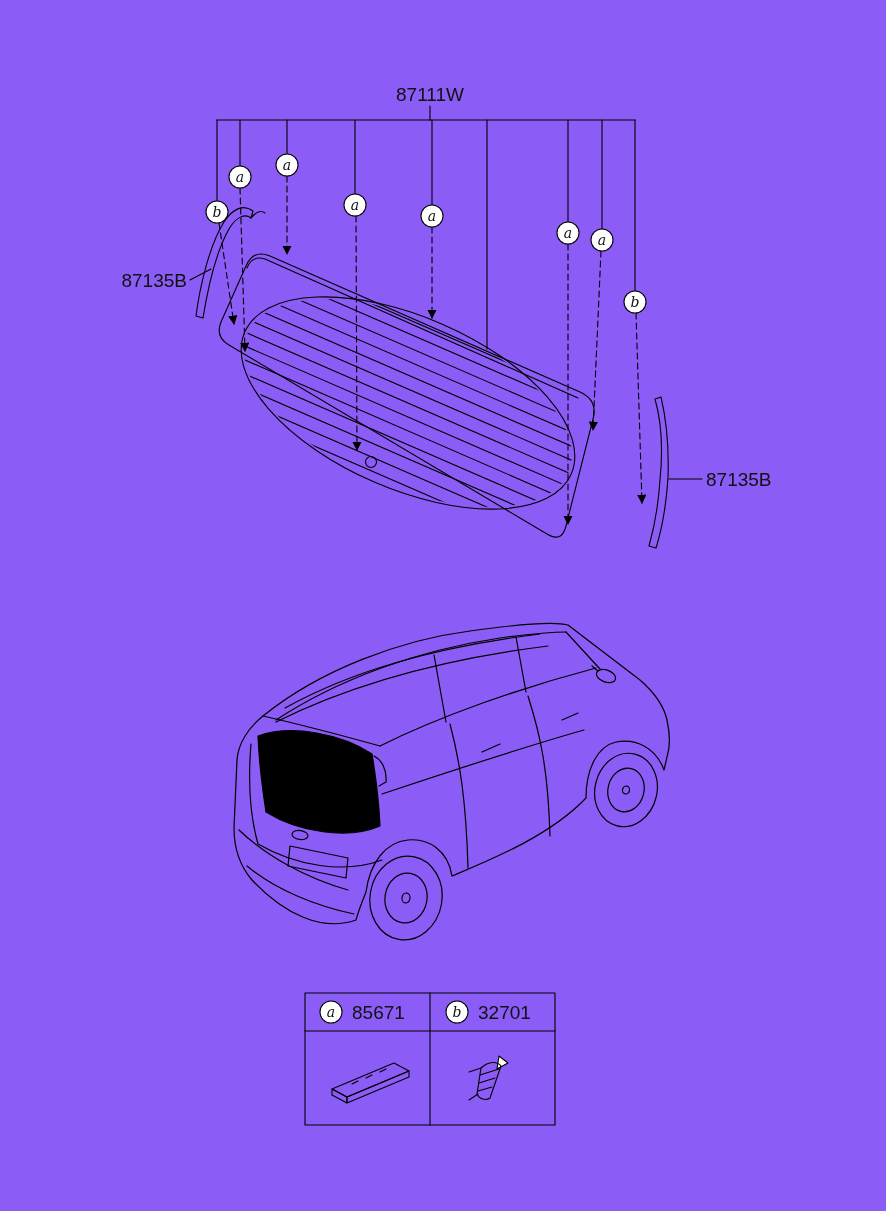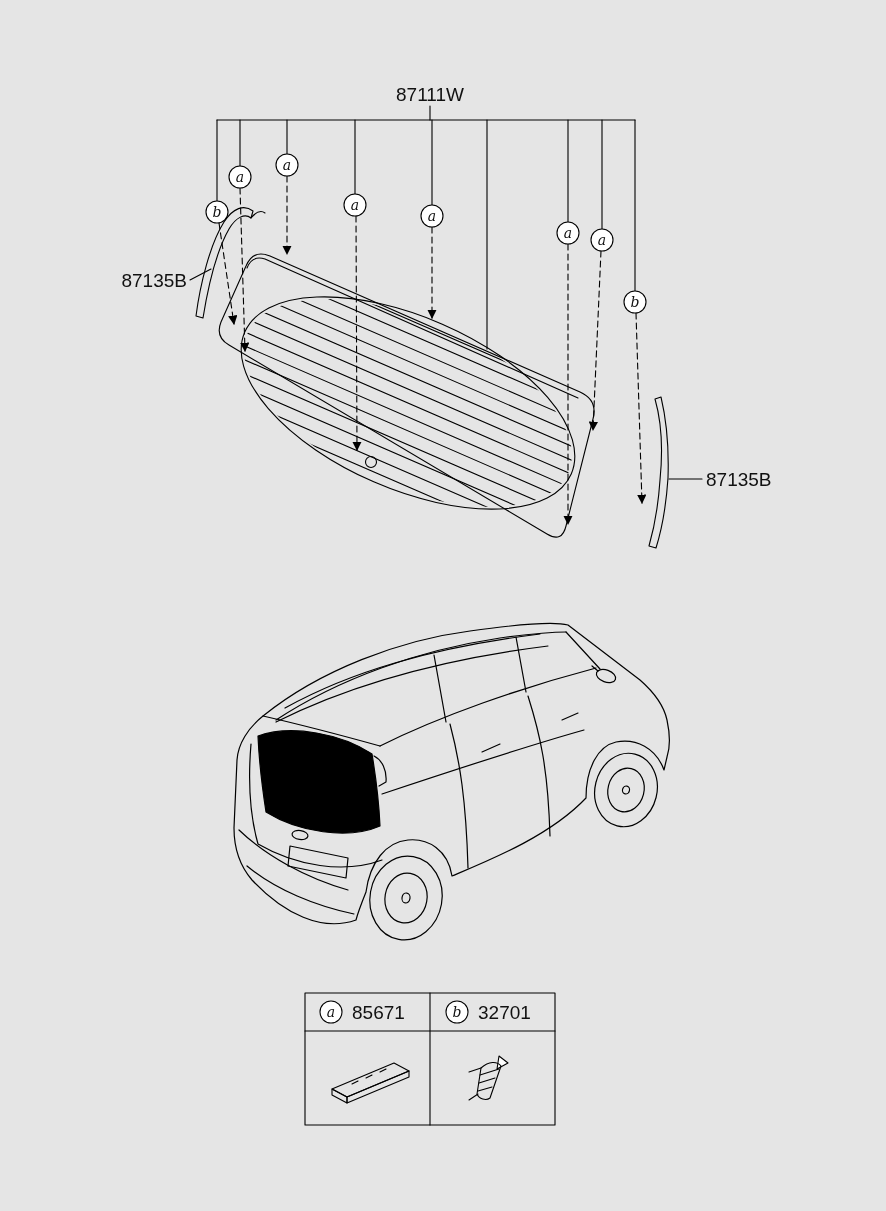--- a/index.html
+++ b/index.html
@@ -1,16 +1,16 @@
 <!DOCTYPE html>
 <html><head>
 <meta charset="utf-8">
 <style>
   html,body{margin:0;padding:0;background:#ffffff;}
-  .canvas{position:relative;width:886px;height:1211px;background:#e5e5e5;overflow:hidden;
+  .canvas{position:relative;width:886px;height:1211px;background:#8b5cf6;overflow:hidden;
           font-family:"Liberation Sans",sans-serif;}
   svg{display:block;}
   .ln{stroke:#000;fill:none;stroke-width:1.1;stroke-linecap:round;stroke-linejoin:round;}
   .car{stroke:#000;fill:none;stroke-width:1.2;stroke-linecap:round;stroke-linejoin:round;}
   .dash{stroke-dasharray:6 4;}
   .part-label{font-family:"Liberation Sans",sans-serif;font-size:19px;fill:#111;}
   .callout-letter{font-family:"DejaVu Serif",serif;font-style:italic;font-size:14px;fill:#111;}
   .callout-circle{fill:#fff;stroke:#000;stroke-width:1.1;}
 </style>
 </head>

